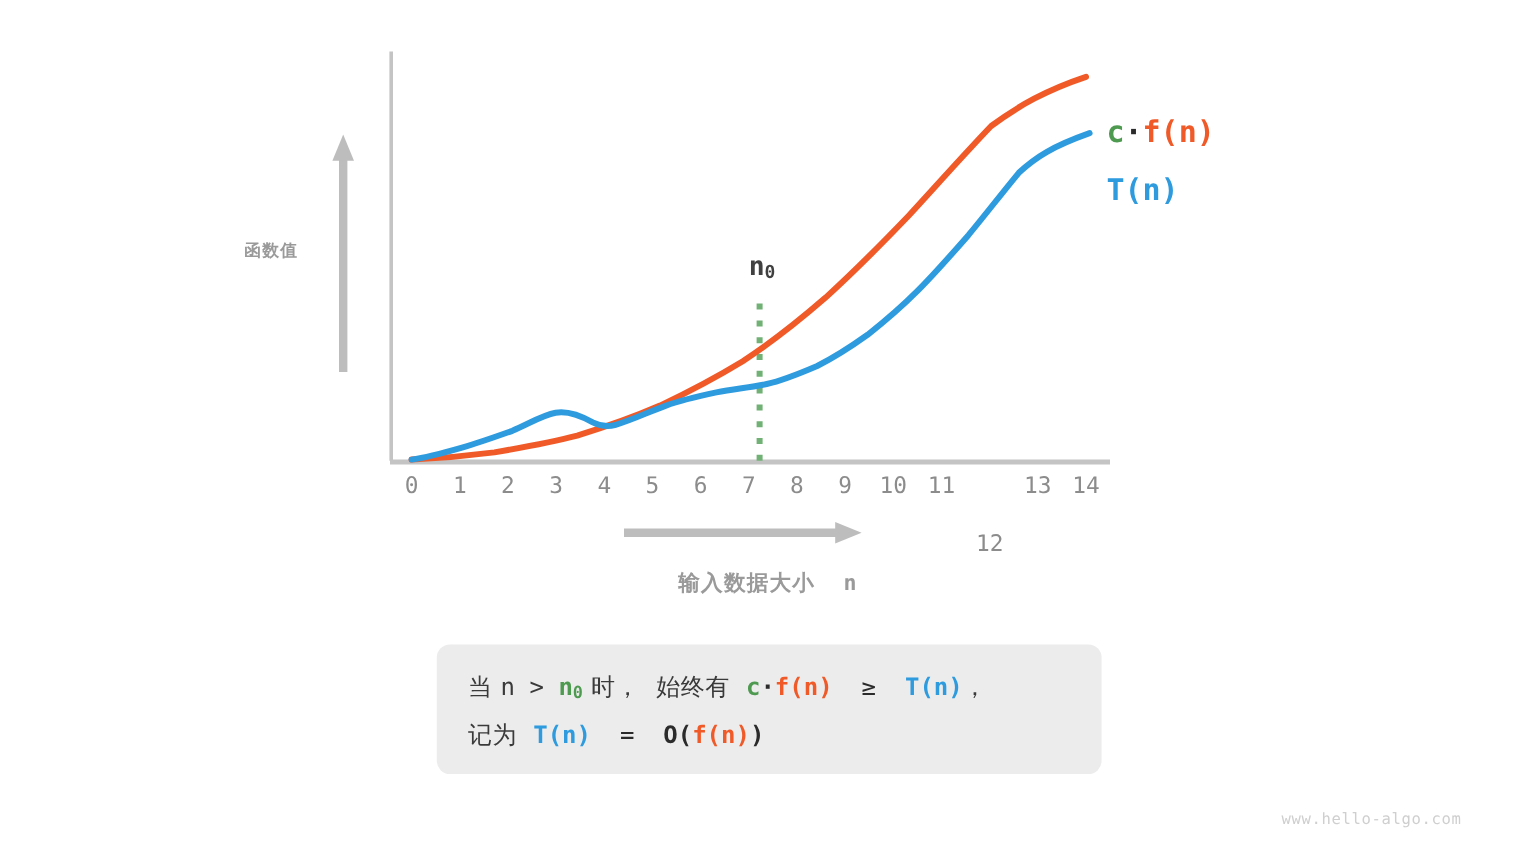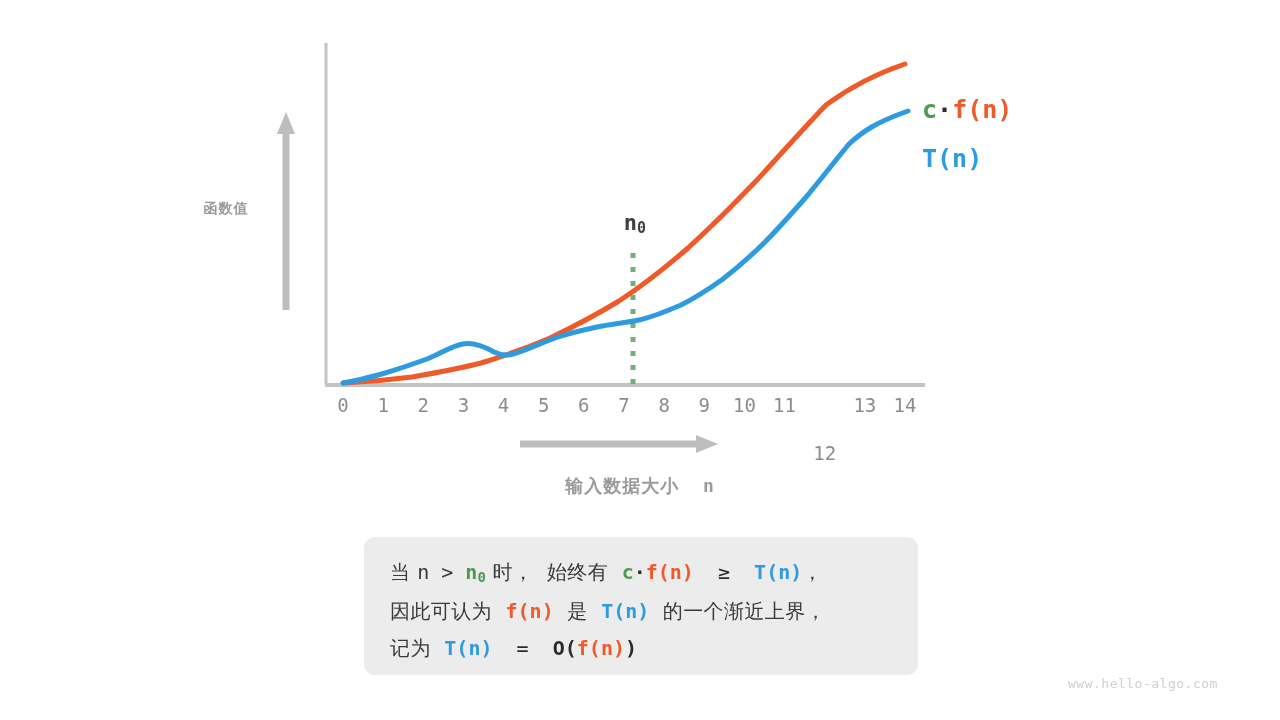--- a/index.html
+++ b/index.html
@@ -98,21 +98,21 @@
     font-family: "DejaVu Sans Mono", "Liberation Mono", monospace;
     font-size: 19px;
     color: #8c8c8c;
   }
 
   
   #caption-box {
     left: 364px;
     top: 537px;
     width: 554px;
-    height: 138px;
+    height: 108px;
     background: #ececec;
     border-radius: 11px;
     box-sizing: border-box;
     padding: 17px 26px 0 26px;
   }
   .caption-line {
     font-family: "DejaVu Sans", "Liberation Sans", sans-serif;
     font-size: 20px;
     color: #3a3a3a;
     line-height: 37px;
@@ -220,20 +220,19 @@
       <div class="tick" style="left: 459.571px;">11</div>
       <div class="tick" style="left: 499.714px; margin-top: 48px;">12</div>
       <div class="tick" style="left: 539.857px;">13</div>
       <div class="tick" style="left: 580px;">14</div>
     </div>
 
   <div class="abs" id="caption-box">
 
     <div class="caption-line"><span>当 </span><span class="mono-plain">n</span><span class="mono-plain"> &gt; </span><span class="mono c-green">n</span><span class="mono c-green" style="font-size:14px; position:relative; top:3px;">0</span><span> 时，  始终有  </span><span class="mono c-green">c</span><span class="mono c-dark">·</span><span class="mono c-orange">f(n)</span><span class="mono-plain c-dark">  ≥  </span><span class="mono c-blue">T(n)</span><span>，</span></div>
 
-    <div class="caption-line"><span>因此可认为  </span><span class="mono c-orange">f(n)</span><span>  是  </span><span class="mono c-blue">T(n)</span><span>  的一个渐近上界，</span></div>
 
     <div class="caption-line"><span>记为  </span><span class="mono c-blue">T(n)</span><span class="mono-plain c-dark">  =  </span><span class="mono c-dark">O(</span><span class="mono c-orange">f(n)</span><span class="mono c-dark">)</span></div>
   </div>
 
   <div class="abs" id="watermark">www.hello-algo.com</div>
 
 </div>
 
 </body></html>

